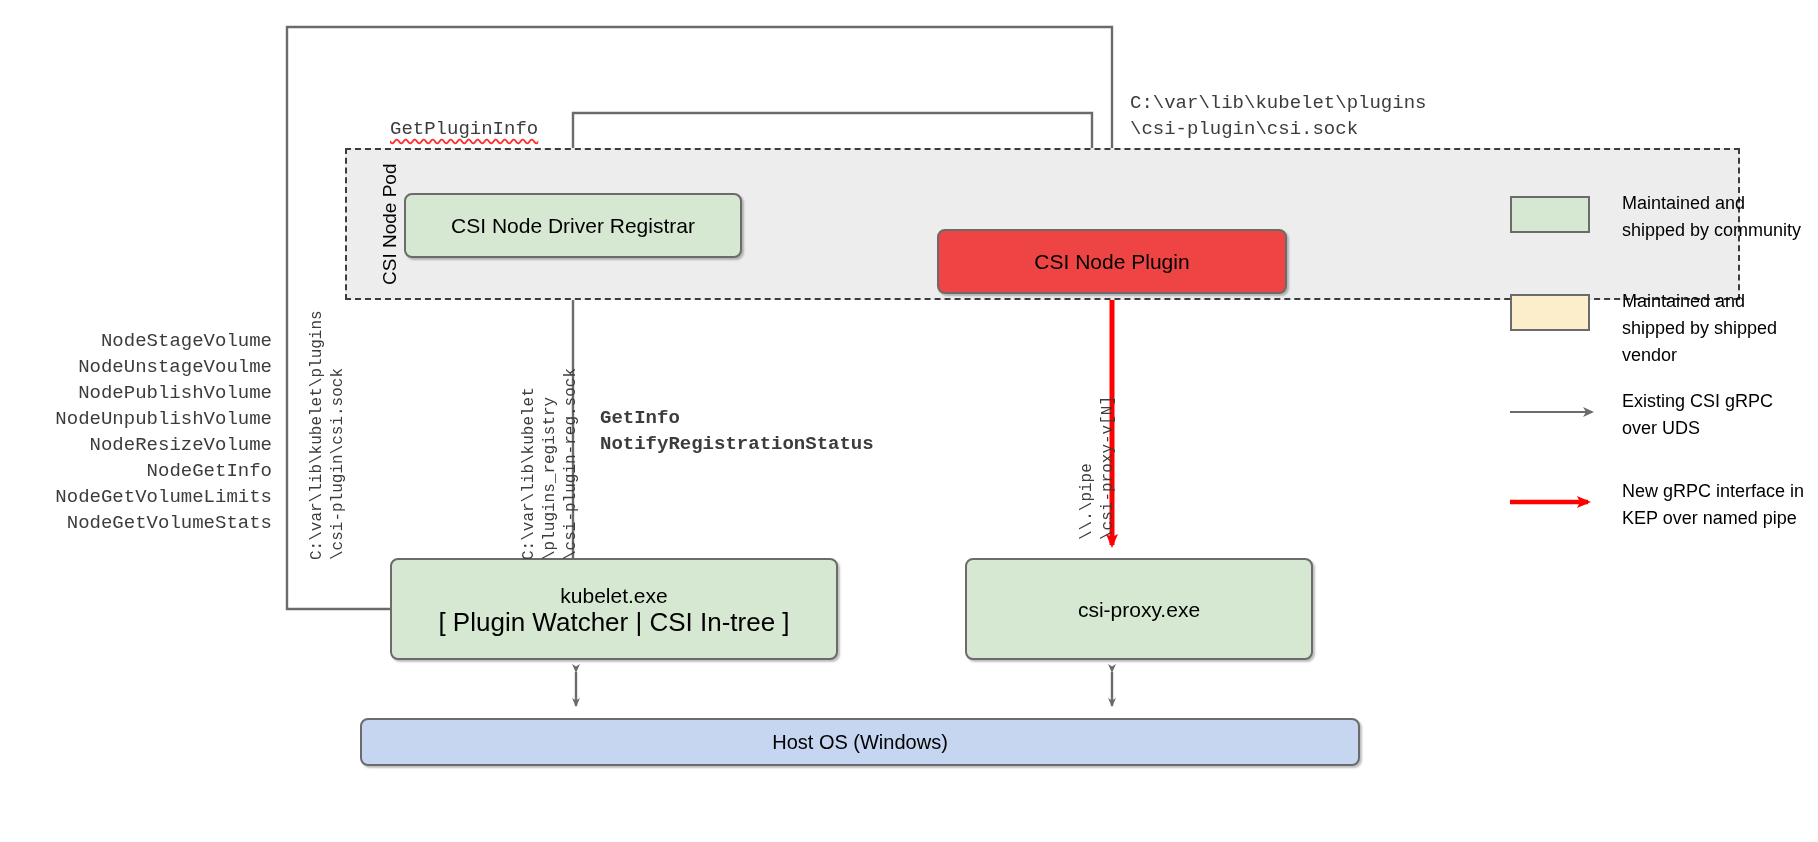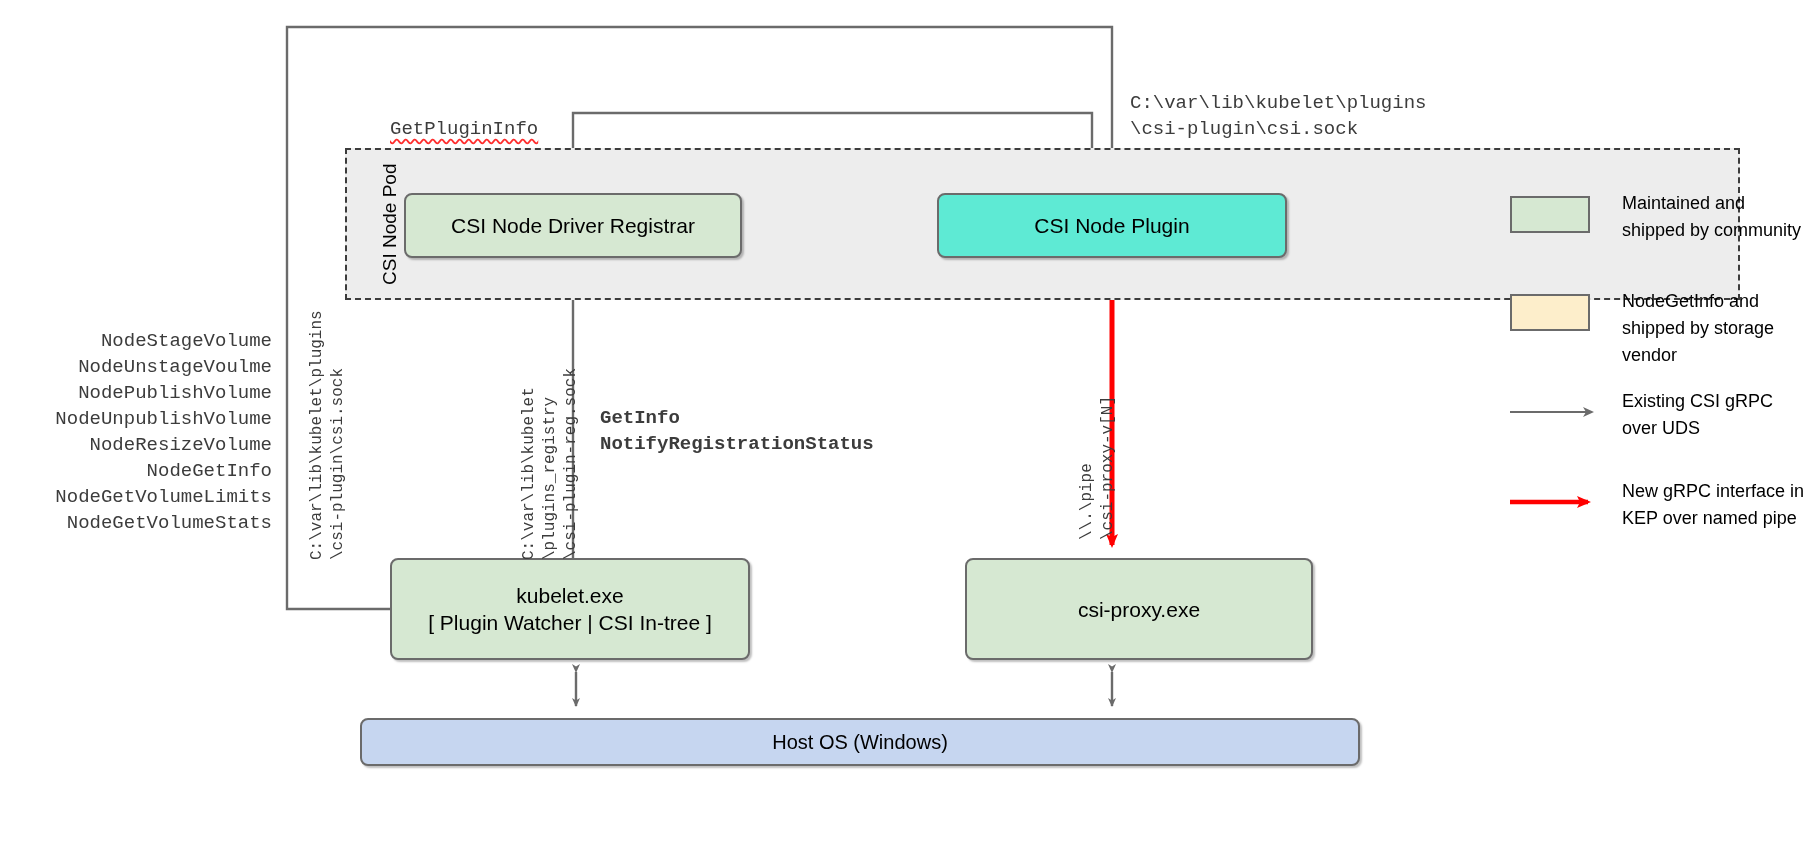--- a/index.html
+++ b/index.html
@@ -22,28 +22,28 @@
   }
 
   
   .node{
     position:absolute;box-sizing:border-box;border-radius:8px;
     border:2px solid #6b6b6b;display:flex;flex-direction:column;
     align-items:center;justify-content:center;text-align:center;
     box-shadow:2px 2px 2px rgba(0,0,0,0.25);
   }
   .green{background:#d6e8d2;}
-  .yellow{background:#5eead4;}
+  .yellow{background:#ef4444;margin-top:36px;}
   .blue{background:#c6d6f0;}
   .node .l1{font-size:21px;line-height:27px;}
-  .node .l2{font-size:21px;line-height:27px;}
+  .node .l2{font-size:26px;line-height:27px;}
 
   #registrar{left:404px;top:193px;width:338px;height:65px;}
   #nodeplugin{left:937px;top:193px;width:350px;height:65px;}
-  #kubelet{left:390px;top:558px;width:360px;height:102px;}
+  #kubelet{left:390px;top:558px;width:448px;height:102px;}
   #csiproxy{left:965px;top:558px;width:348px;height:102px;}
   #hostos{left:360px;top:718px;width:1000px;height:48px;border-radius:8px;align-items:center;}
   #hostos .l1{font-size:20px;}
 
   
   .tblock{position:absolute;white-space:pre;font-size:19px;line-height:26px;}
   #csi-ops{left:20px;top:328px;width:252px;text-align:right;}
   #proxy-ops{left:1128px;top:305px;text-align:left;}
   #getinfo-ops{left:600px;top:405px;text-align:left;font-weight:bold;}
   #plugin-path{left:1130px;top:90px;text-align:left;font-size:19px;line-height:26px;}
@@ -169,21 +169,21 @@
 
   <div id="legend">
 
     <div class="leg-row" style="top:0px;">
       <div class="swatch" style="background:#d6e8d2;"></div>
       <div class="leg-text sans">Maintained and shipped by community</div>
     </div>
 
     <div class="leg-row" style="top:98px;">
       <div class="swatch" style="background:#fdeecb;"></div>
-      <div class="leg-text sans">NodeGetInfo and shipped by storage vendor</div>
+      <div class="leg-text sans">Maintained and shipped by shipped vendor</div>
     </div>
 
     <div class="leg-row" style="top:198px;">
       <div class="leg-arrow">
         <svg width="95" height="14" overflow="visible">
           <defs>
             <marker id="lg-gray" markerWidth="12" markerHeight="12" refX="9" refY="5" orient="auto" markerUnits="userSpaceOnUse">
               <path d="M0,0 L11,5 L0,10 L3,5 z" fill="#6b6b6b"></path>
             </marker>
           </defs>

